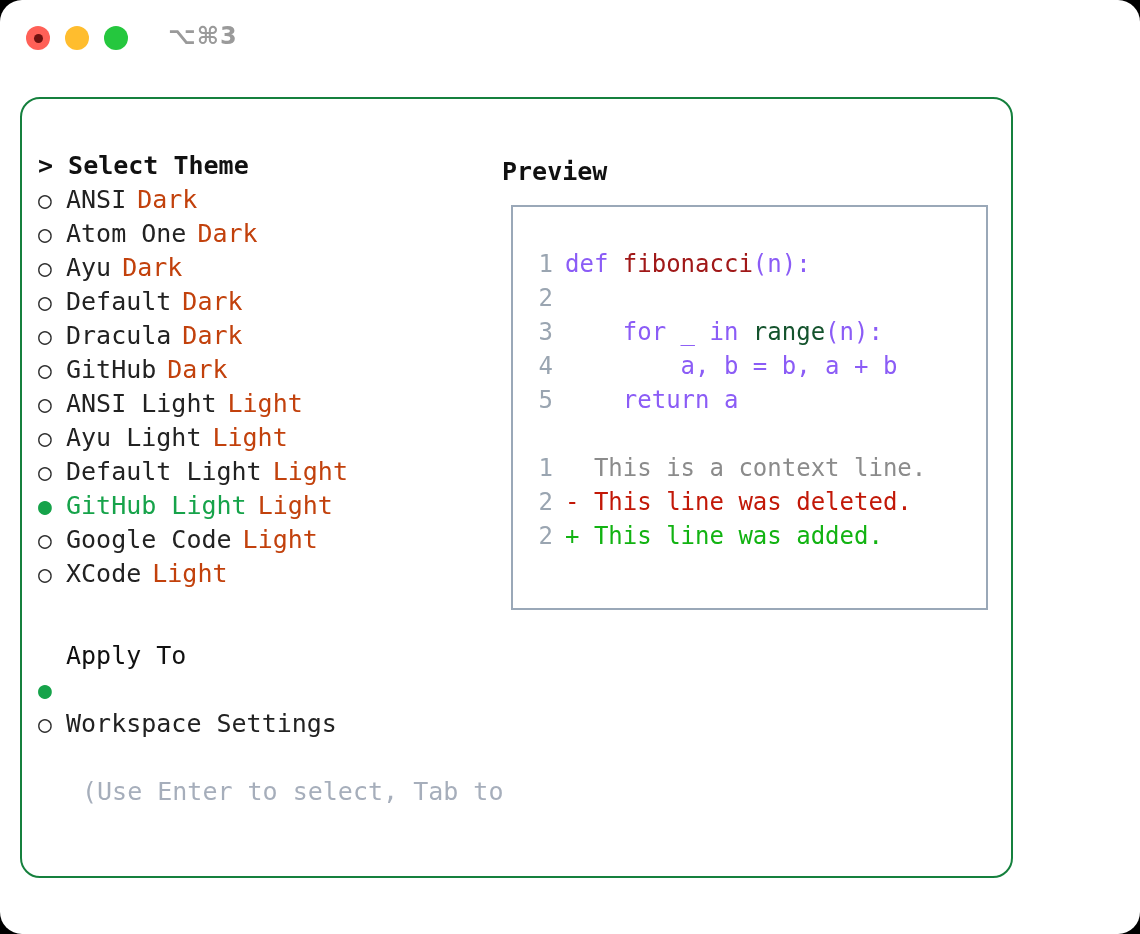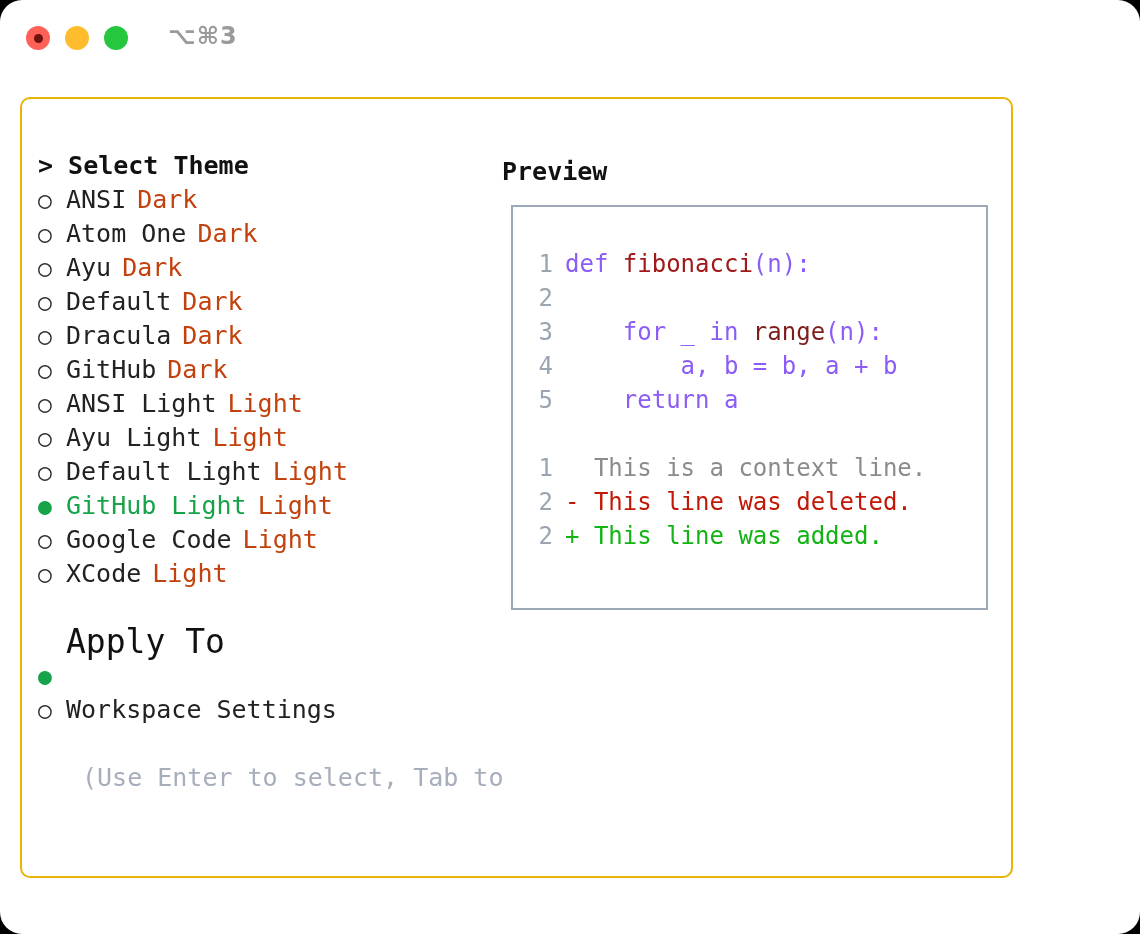--- a/index.html
+++ b/index.html
@@ -71,22 +71,22 @@
     white-space: nowrap;
   }
 
   
   .content-panel {
     position: absolute;
     left: 20px;
     top: 97px;
     width: 993px;
     height: 781px;
-    border: 2px solid #eab308;
-    border-radius: 10px;
+    border: 2px solid #15803d;
+    border-radius: 20px;
     box-sizing: border-box;
     background: #ffffff;
   }
 
   
   .left-col {
     position: absolute;
     left: 16px;
     top: 50px;
     width: 430px;
@@ -120,25 +120,26 @@
   }
   .bullet-sel { color: #16a34a; }
   .opt-label { color: #222222; }
   .opt-label-sel { color: #16a34a; }
   .opt-tag {
     color: #c2410c;
     margin-left: 11px;
   }
 
   .section-head {
-    font-size: 33px;
+    font-size: 25px;
     color: #111111;
     line-height: 34px;
     padding-left: 28px;
     white-space: pre;
+    margin-top: 14px;
   }
 
   .spacer-line { height: 34px; }
 
   .hint {
     font-size: 25px;
     color: #a6aebb;
     line-height: 34px;
     white-space: pre;
     margin-left: 44px;
@@ -181,21 +182,21 @@
   .ln {
     color: #9aa5b1;
     width: 26px;
     flex: 0 0 26px;
     text-align: right;
     margin-right: 12px;
   }
   .code-txt { color: #8b5cf6; }
   .tok-fn    { color: #a01818; }
   .tok-num   { color: #0b8080; }
-  .tok-call  { color: #7f1d1d; margin-top: 33px; }
+  .tok-call  { color: #14532d; margin-top: 33px; }
 
   .diff-ctx  { color: #8b8b8b; }
   .diff-del  { color: #c21807; }
   .diff-add  { color: #12b312; }
 
   .blank-line { height: 34px; }
 </style>
 </head>
 <body>
 

